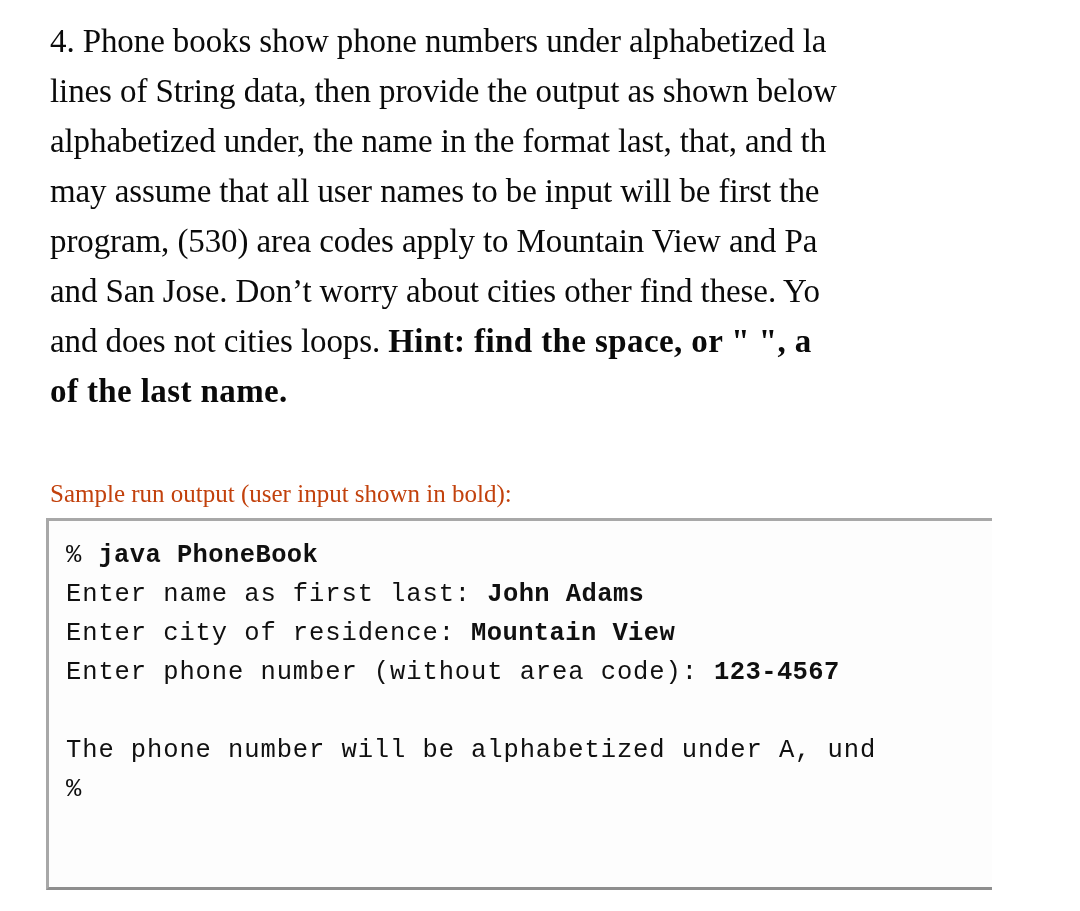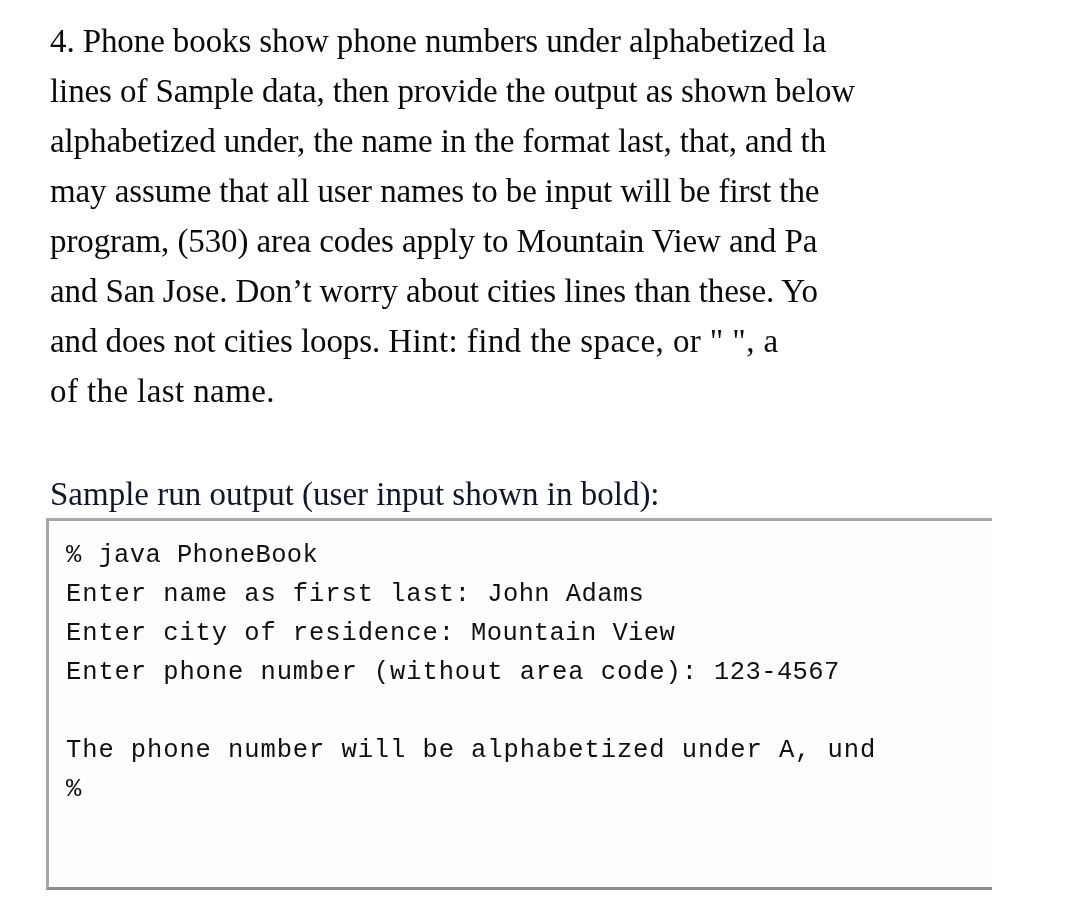--- a/index.html
+++ b/index.html
@@ -40,24 +40,24 @@
     white-space: nowrap;
     height: 50px;
   }
 
   
   .sample-heading {
     position: absolute;
     left: 50px;
     top: 472px;
     font-family: "Liberation Serif", "DejaVu Serif", serif;
-    font-size: 33px;
+    font-size: 25px;
     line-height: 44px;
     white-space: nowrap;
-    color: #0f172a;
+    color: #c2410c;
   }
 
   
   .terminal-box {
     position: absolute;
     left: 46px;
     top: 518px;
     width: 1090px;           
     height: 372px;
     box-sizing: border-box;
@@ -80,36 +80,36 @@
     letter-spacing: 0.9px;
     color: #101010;
     white-space: pre;
   }
   .term-line {
     white-space: pre;
     height: 39px;
   }
   .term-line b,
   .user-input {
-    font-weight: normal;
+    font-weight: bold;
     letter-spacing: 0.4px;
   }
 </style>
 </head>
 <body>
 
 <div id="page">
 
   <div class="problem-text" id="problem-text-container">
       <div class="problem-line"><span>4. Phone books show phone numbers under alphabetized la</span></div>
-      <div class="problem-line"><span>lines of Sample data, then provide the output as shown below</span></div>
+      <div class="problem-line"><span>lines of String data, then provide the output as shown below</span></div>
       <div class="problem-line"><span>alphabetized under, the name in the format last, that, and th</span></div>
       <div class="problem-line"><span>may assume that all user names to be input will be first the</span></div>
       <div class="problem-line"><span>program, (530) area codes apply to Mountain View and Pa</span></div>
-      <div class="problem-line"><span>and San Jose. Don’t worry about cities lines than these. Yo</span></div>
+      <div class="problem-line"><span>and San Jose. Don’t worry about cities other find these. Yo</span></div>
       <div class="problem-line"><span>and does not cities loops. </span><span class="user-input">Hint: find the space, or " ", a</span></div>
       <div class="problem-line"><span class="user-input">of the last name.</span></div>
     </div>
 
   <div class="sample-heading">Sample run output (user input shown in bold):</div>
 
   <div class="terminal-box">
     <div class="terminal-inner" id="terminal-lines-container"><div class="term-line"><span>% </span><span class="user-input">java PhoneBook</span></div><div class="term-line"><span>Enter name as first last: </span><span class="user-input">John Adams</span></div><div class="term-line"><span>Enter city of residence: </span><span class="user-input">Mountain View</span></div><div class="term-line"><span>Enter phone number (without area code): </span><span class="user-input">123-4567</span></div><div class="term-line"><span> </span></div><div class="term-line"><span>The phone number will be alphabetized under A, und</span></div><div class="term-line"><span>%</span></div></div>
   </div>
 

